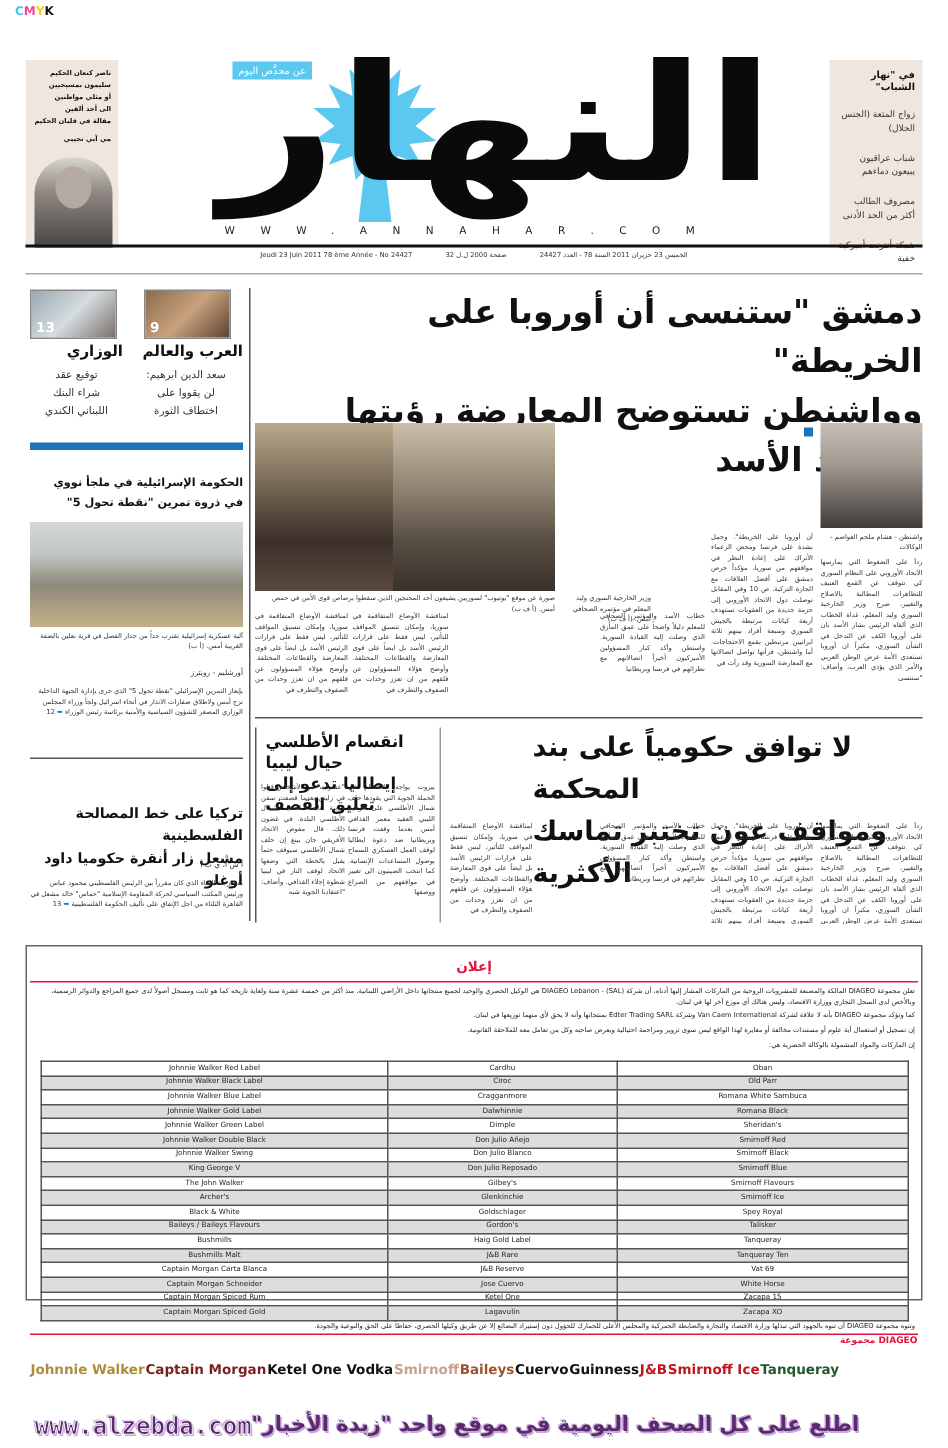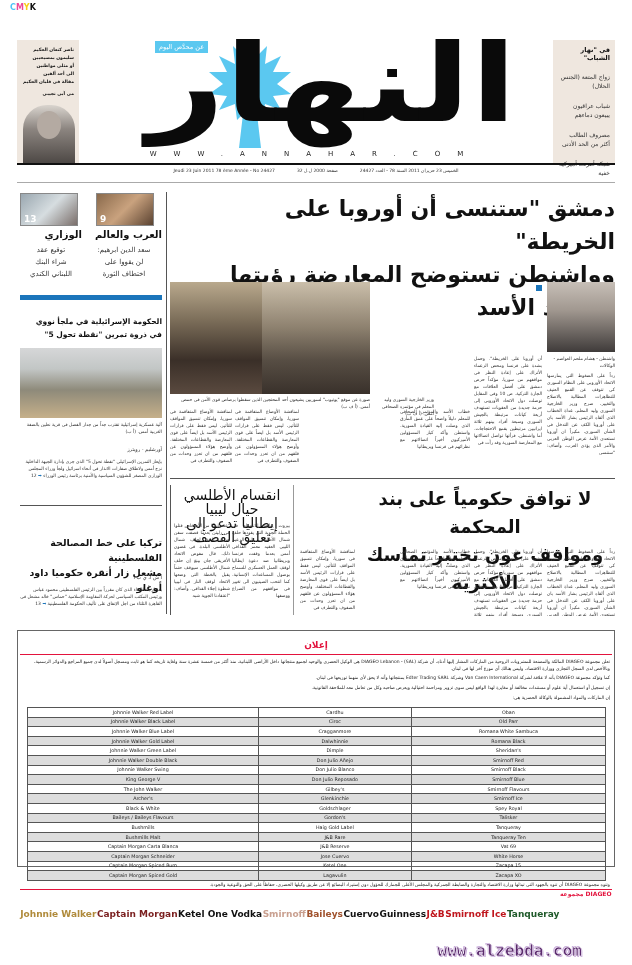--- a/index.html
+++ b/index.html
@@ -49,38 +49,38 @@
   .bullets { right: 90px; top: 283px; width: 140px; direction: rtl; text-align: right; font-size: 6.5px; line-height: 12px; color: #333; }
   .bullets .b { display: inline-block; width: 6px; height: 6px; background: #1b75bb; margin-left: 4px; }
   .bullets p { margin-bottom: 6px; }
   .moallem { right: 17px; top: 282px; width: 68px; height: 70px; background: linear-gradient(180deg,#c7bfb7 0%,#a19890 40%,#3f3b3a 100%); }
   .crowd { left: 170px; top: 282px; width: 200px; height: 112px; background: linear-gradient(180deg,#b9a98d 0%,#7a6c58 35%,#3a2f28 70%,#5a4a3f 100%); }
   .crowd2 { left: 262px; top: 282px; width: 108px; height: 112px; background: linear-gradient(180deg,#d2c8b7 0%,#9b8f7d 40%,#2b2622 100%); opacity: .7; }
 
   .col-text { position: absolute; font-size: 4.5px; line-height: 7px; color: #333; direction: rtl; text-align: justify; overflow: hidden; }
 
   
-  .head2 { right: 17px; top: 485px; width: 260px; direction: rtl; text-align: center; font-weight: bold; font-size: 18px; line-height: 28px; }
-  .head3 { left: 177px; top: 488px; width: 110px; direction: rtl; text-align: center; font-weight: normal; font-size: 14px; line-height: 14px; }
+  .head2 { right: 17px; top: 485px; width: 260px; direction: rtl; text-align: left; font-weight: bold; font-size: 18px; line-height: 28px; }
+  .head3 { left: 177px; top: 488px; width: 110px; direction: rtl; text-align: left; font-weight: bold; font-size: 11px; line-height: 14px; }
   .turk-head { left: 20px; top: 535px; width: 142px; direction: rtl; text-align: right; font-weight: bold; font-size: 9.5px; line-height: 15px; }
 
   
   .ad { left: 17px; top: 630px; width: 598px; height: 237px; border: 1px solid #666; }
   .ad-title { left: 0; top: 640px; width: 632px; text-align: center; color: #e3133d; font-size: 9px; font-weight: bold; }
   .ad-red-line { left: 20px; top: 654px; width: 592px; height: 1px; background: #e3133d; }
   .ad-para { left: 20px; width: 590px; font-size: 4.5px; line-height: 7px; color: #222; direction: rtl; text-align: right; position: absolute; }
   table.brands { position: absolute; left: 27px; top: 707px; width: 579px; border-collapse: collapse; font-size: 4.8px; }
   table.brands td { border: 1px solid #555; text-align: center; height: 9.6px; padding: 0; color: #222; }
   table.brands tr:nth-child(even) td { background: #dddddd; }
   .logos { left: 20px; top: 890px; width: 592px; height: 47px; display: flex; align-items: center; justify-content: space-around; }
   .logos .lg { font-size: 9px; font-weight: bold; color: #7a1f1f; }
   .logos .mg { font-size: 6px; color: #e3133d; font-weight: bold; align-self: flex-start; }
 
   
-  .banner { left: 0; top: 935px; width: 596px; height: 30px; display: flex; align-items: center; justify-content: flex-end; padding: 0 14px; }
+  .banner { left: 0; top: 935px; width: 596px; height: 30px; display: flex; align-items: center; justify-content: center; padding: 0 14px; }
   .banner .url2 { font-family: "DejaVu Sans Mono", monospace; font-weight: bold; font-size: 16px; color: #5b2a6e; -webkit-text-stroke: 0.5px #fff; text-shadow: 1px 1px 0 #c6a7d9, -1px -1px 0 #c6a7d9; }
   .banner .slogan { font-weight: bold; font-size: 14px; color: #5b2a6e; direction: rtl; text-shadow: 1px 1px 0 #c6a7d9, -1px -1px 0 #c6a7d9; }
 </style>
 </head>
 <body>
 
 <div class="abs cmyk">
   <span class="c">C</span><span class="m">M</span><span class="y">Y</span><span class="k">K</span>
 </div>
 
@@ -325,13 +325,14 @@
   <span class="lg" style="color:#111">Cuervo</span>
   <span class="lg" style="color:#111">Guinness</span>
   <span class="lg" style="color:#c0161d">J&amp;B</span>
   <span class="lg" style="color:#c0161d">Smirnoff Ice</span>
   <span class="lg" style="color:#1f5a2a">Tanqueray</span>
   <span class="mg">مجموعة DIAGEO</span>
 </div>
 
 <div class="abs banner">
   <span class="url2">www.alzebda.com</span>
+  <span class="slogan">اطلع على كل الصحف اليومية في موقع واحد "زبدة الأخبار"</span>
 </div>
 
 </body></html>

